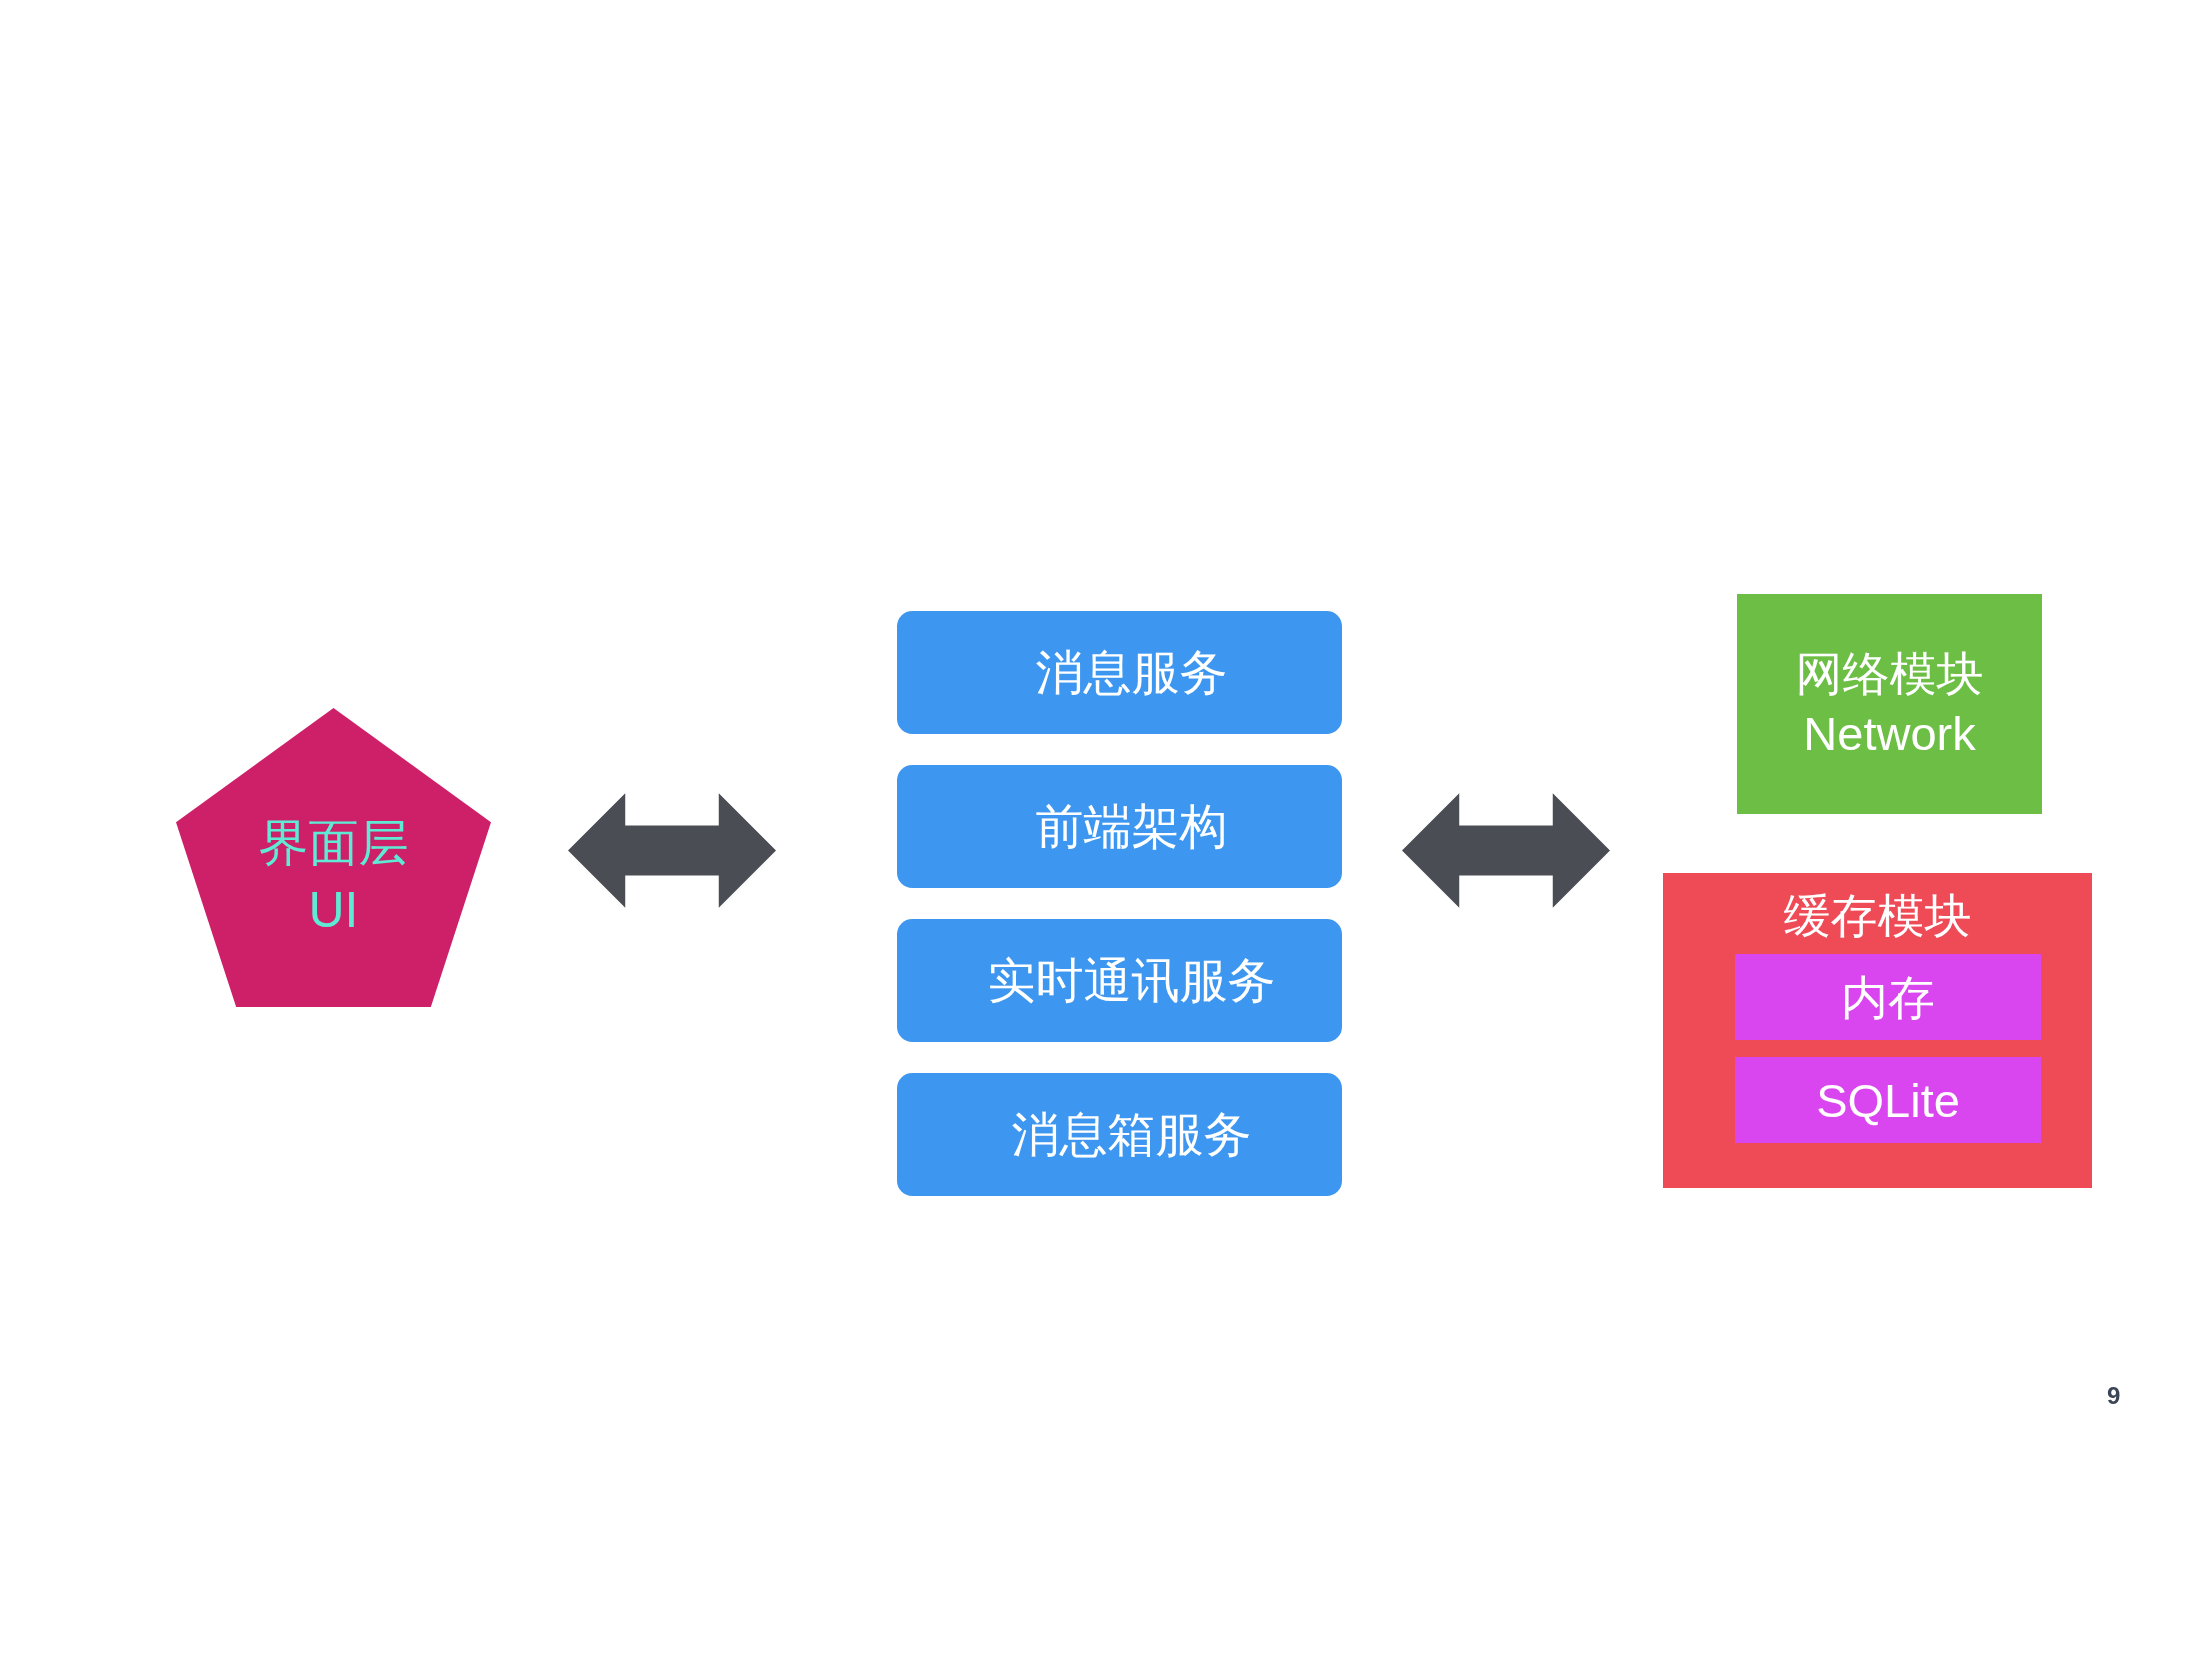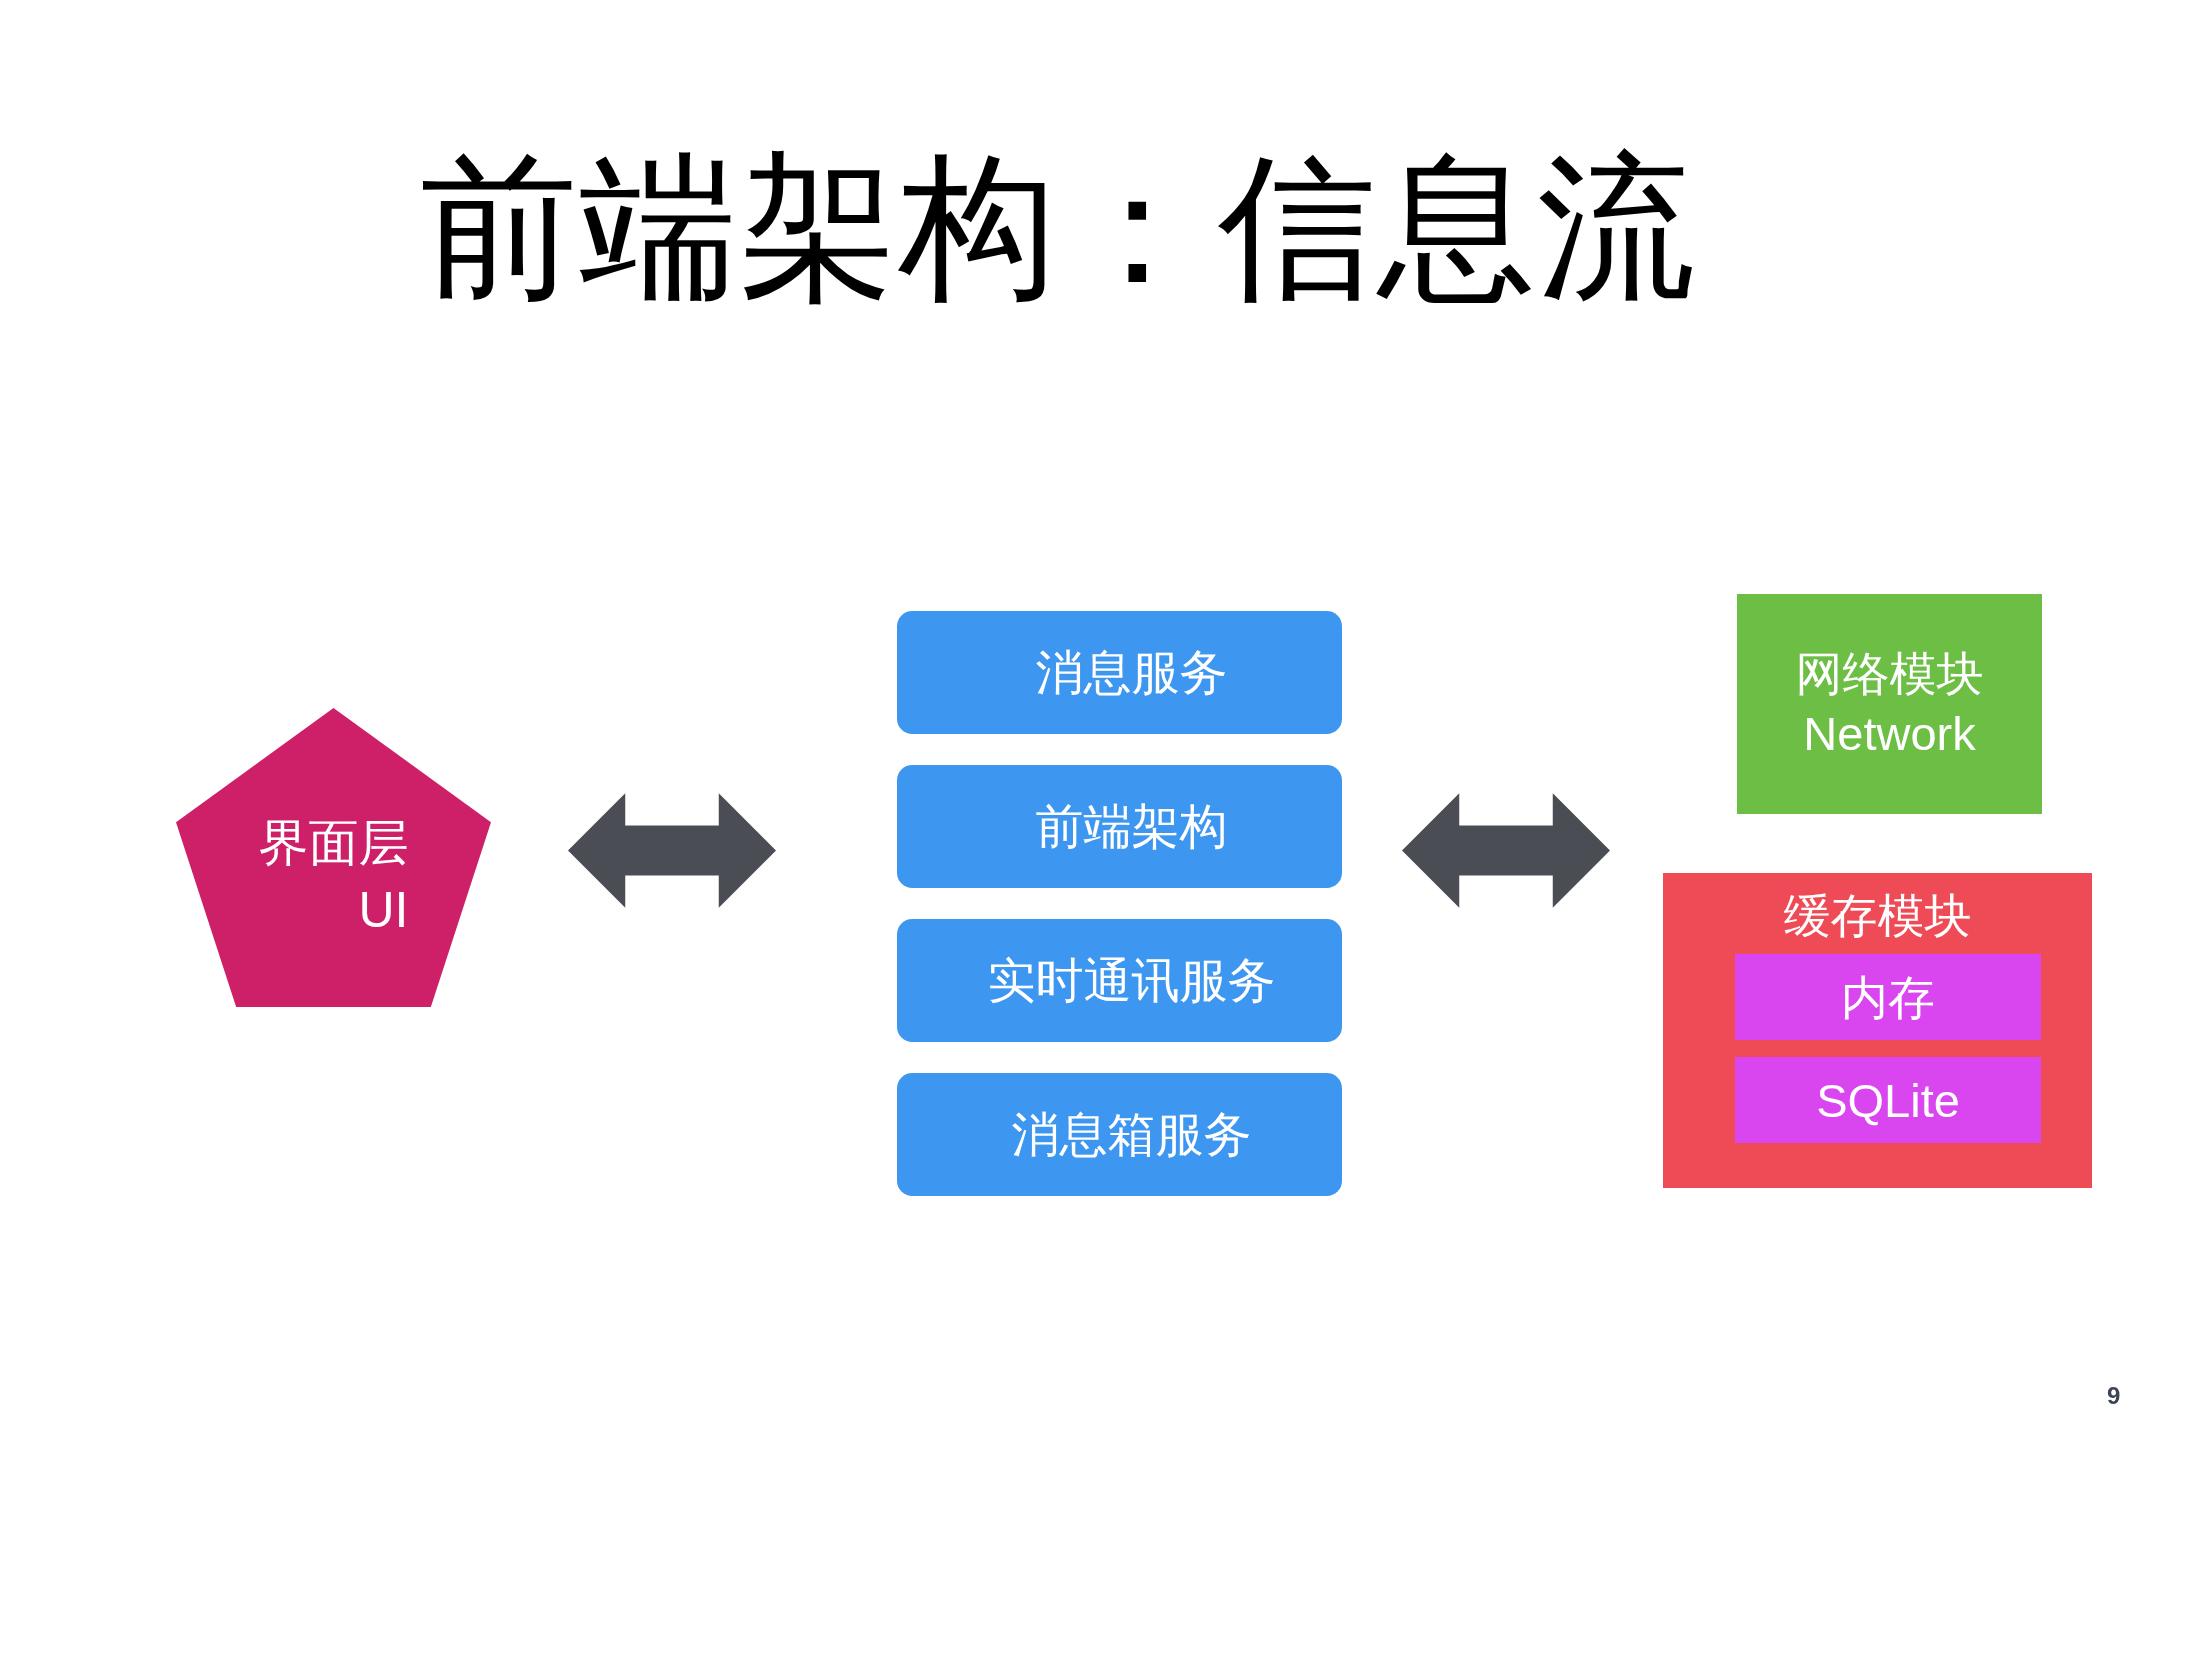--- a/index.html
+++ b/index.html
@@ -41,24 +41,24 @@
     height: 299px;
     background: #CE2069;
     -webkit-clip-path: polygon(50% 0%, 100% 38.2%, 80.9% 100%, 19.1% 100%, 0% 38.2%);
     clip-path: polygon(50% 0%, 100% 38.2%, 80.9% 100%, 19.1% 100%, 0% 38.2%);
     display: flex;
     flex-direction: column;
     align-items: center;
     justify-content: center;
   }
   #ui-pentagon .ptext {
-    color: #ffffff;
+    color: #5eead4;
     font-size: 50px;
     line-height: 1.35;
-    text-align: right;
+    text-align: center;
     margin-top: 39px;
   }
 
   
   .double-arrow {
     position: absolute;
     width: 208px;
     height: 115px;
   }
   .double-arrow svg { display: block; width: 100%; height: 100%; }
@@ -152,21 +152,20 @@
     font-size: 24px;
     font-weight: bold;
     line-height: 1;
   }
 </style>
 </head>
 <body>
 
 <div id="slide">
 
-  <div id="slide-title">前端架构：信息流</div>
 
   <div id="ui-pentagon">
     <div class="ptext">
       <div>界面层</div>
       <div>UI</div>
     </div>
   </div>
 
   <div class="double-arrow" id="arrow-left">
     <svg viewBox="0 0 258 142" xmlns="http://www.w3.org/2000/svg" aria-hidden="true">

